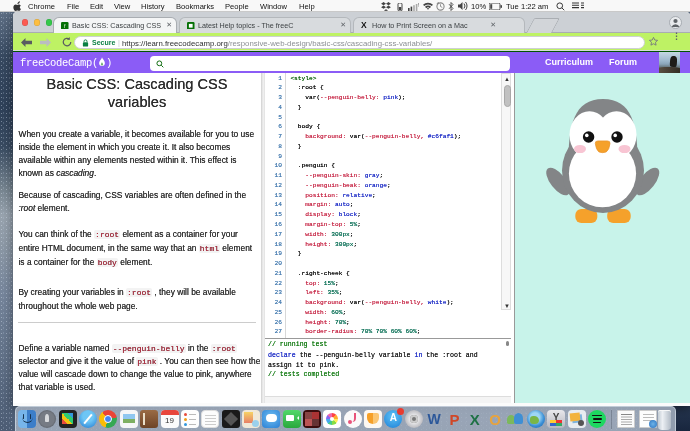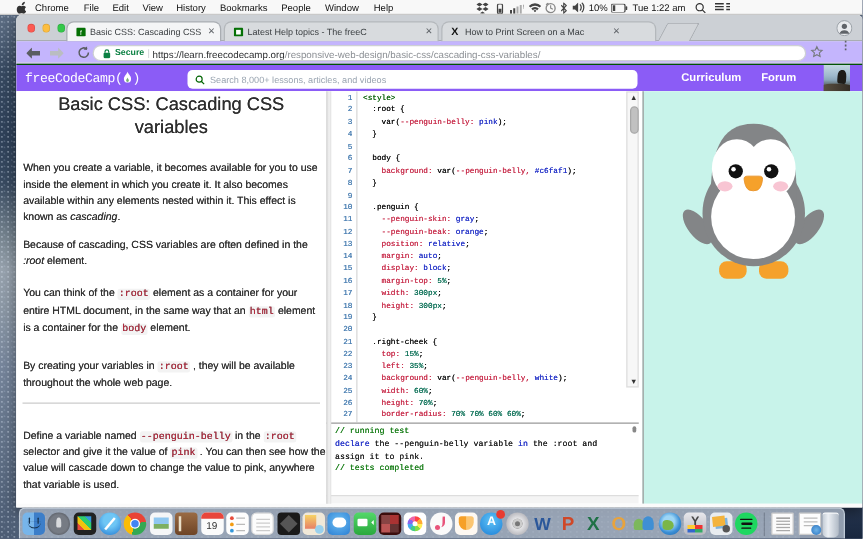--- a/index.html
+++ b/index.html
@@ -12,21 +12,21 @@
 
 .win{position:absolute;left:13px;top:12px;width:677px;height:394px;background:#fff;border-radius:4px 4px 0 0;box-shadow:0 3px 10px rgba(0,0,0,.45);z-index:10;overflow:hidden}
 .tabbar{position:absolute;left:0;top:0;width:677px;height:21px;background:#ccd0d5;border-bottom:1px solid #a9adb2}
 .tl{position:absolute;top:7.4px;width:6.4px;height:6.4px;border-radius:50%;box-shadow:inset 0 0 0 .5px rgba(0,0,0,.15)}
 .tab{position:absolute;top:5.5px;height:15.5px;border-radius:5px 5px 0 0;font-size:7.2px;color:#3c4043;white-space:nowrap;overflow:hidden}
 .tab .fav{position:absolute;left:7px;top:4px;width:7.5px;height:7.5px}
 .tab .ttl{position:absolute;left:18px;top:3.4px;right:14px;overflow:hidden}
 .tab .x{position:absolute;right:4px;top:3.8px;font-size:7px;color:#5f6368}
 .tab.active{background:#f4f5f6;box-shadow:0 0 0 1px #a9adb2}
 .tab.inactive{background:#d8dbde;box-shadow:0 0 0 1px #b4b8bc}
-.addr{position:absolute;left:0;top:21px;width:677px;height:18px;background:#c4b5fd;border-bottom:1px solid #d7d9db}
+.addr{position:absolute;left:0;top:21px;width:677px;height:18px;background:#bef264;border-bottom:1px solid #d7d9db}
 .urlbox{position:absolute;left:61px;top:2.6px;width:571px;height:13px;background:#fff;border:1px solid #cdd0d3;border-radius:7px;font-size:7.4px;white-space:nowrap;overflow:hidden}
 
 .fccnav{position:absolute;left:0;top:39px;width:677px;height:22px;background:#8b5cf6;border-top:1px solid #025402}
 .logo{position:absolute;left:7px;top:4.5px;color:#fff;font-family:"Liberation Mono",monospace;font-size:10.5px;font-weight:400;letter-spacing:-.3px;white-space:nowrap}
 .sbox{position:absolute;left:137px;top:3.5px;width:360px;height:15.5px;background:#fff;border-radius:4px;font-size:7.3px;color:#9aa5b1;line-height:15.5px;white-space:nowrap}
 .navlink{position:absolute;top:5px;color:#fff;font-weight:700;font-size:9px}
 .avatar{position:absolute;right:10px;top:0;width:21px;height:22px;background:linear-gradient(180deg,#c4d7e2 0%,#9db8cb 40%,#8aa5b8 55%,#5f6c6e 72%,#443a2e 100%);overflow:hidden}
 .avatar:before{content:"";position:absolute;left:11px;top:4px;width:6.5px;height:11px;background:#1e1c18;border-radius:45% 45% 25% 25%;transform:rotate(4deg)}
 .avatar:after{content:"";position:absolute;left:-2px;bottom:-1px;width:26px;height:8px;background:linear-gradient(90deg,#5c5244,#2e2820);border-radius:30% 45% 0 0}
 
@@ -171,21 +171,20 @@
  <div class="fccnav">
   <div class="logo">freeCodeCamp(<svg width="8" height="10" viewBox="0 0 10 12" style="vertical-align:-1.5px">
           <path d="M5 0C5.3 2.2 8.6 4 8.6 7.4a3.6 3.6 0 0 1-7.2 0C1.4 4.6 4.7 2.4 5 0z" fill="#fff"></path>
           <path d="M5 6c.2 1.2 1.4 1.8 1.4 3a1.4 1.4 0 0 1-2.8 0C3.6 7.9 4.8 7 5 6z" fill="#036c03" opacity=".55"></path>
         </svg>)</div>
   <div class="sbox">
         <svg width="8" height="8" viewBox="0 0 12 12" style="position:absolute;left:6px;top:4.5px">
           <circle cx="5" cy="5" r="3.6" fill="none" stroke="#006400" stroke-width="1.4"></circle>
           <path d="M7.8 7.8L11 11" stroke="#006400" stroke-width="1.4"></path>
         </svg>
-        <span style="position:absolute;left:18px">Search 8,000+ lessons, articles, and videos</span>
       </div>
   <span class="navlink" style="left:532px">Curriculum</span>
   <span class="navlink" style="left:596px">Forum</span>
   <div class="avatar"></div>
  </div>
  <div class="content">
   <div class="desc" id="desc">
    <div style="position:absolute;left:0;width:248px;top:3.0px;text-align:center;font-size:14.6px;line-height:17.9px;color:#2d2d2d;text-shadow:0 0 .4px #2d2d2d">Basic CSS: Cascading CSS<br>variables</div>
    <div class="dl" style="top:55.8px">When you create a variable, it becomes available for you to use</div>
    <div class="dl" style="top:68.7px">inside the element in which you create it. It also becomes</div>

